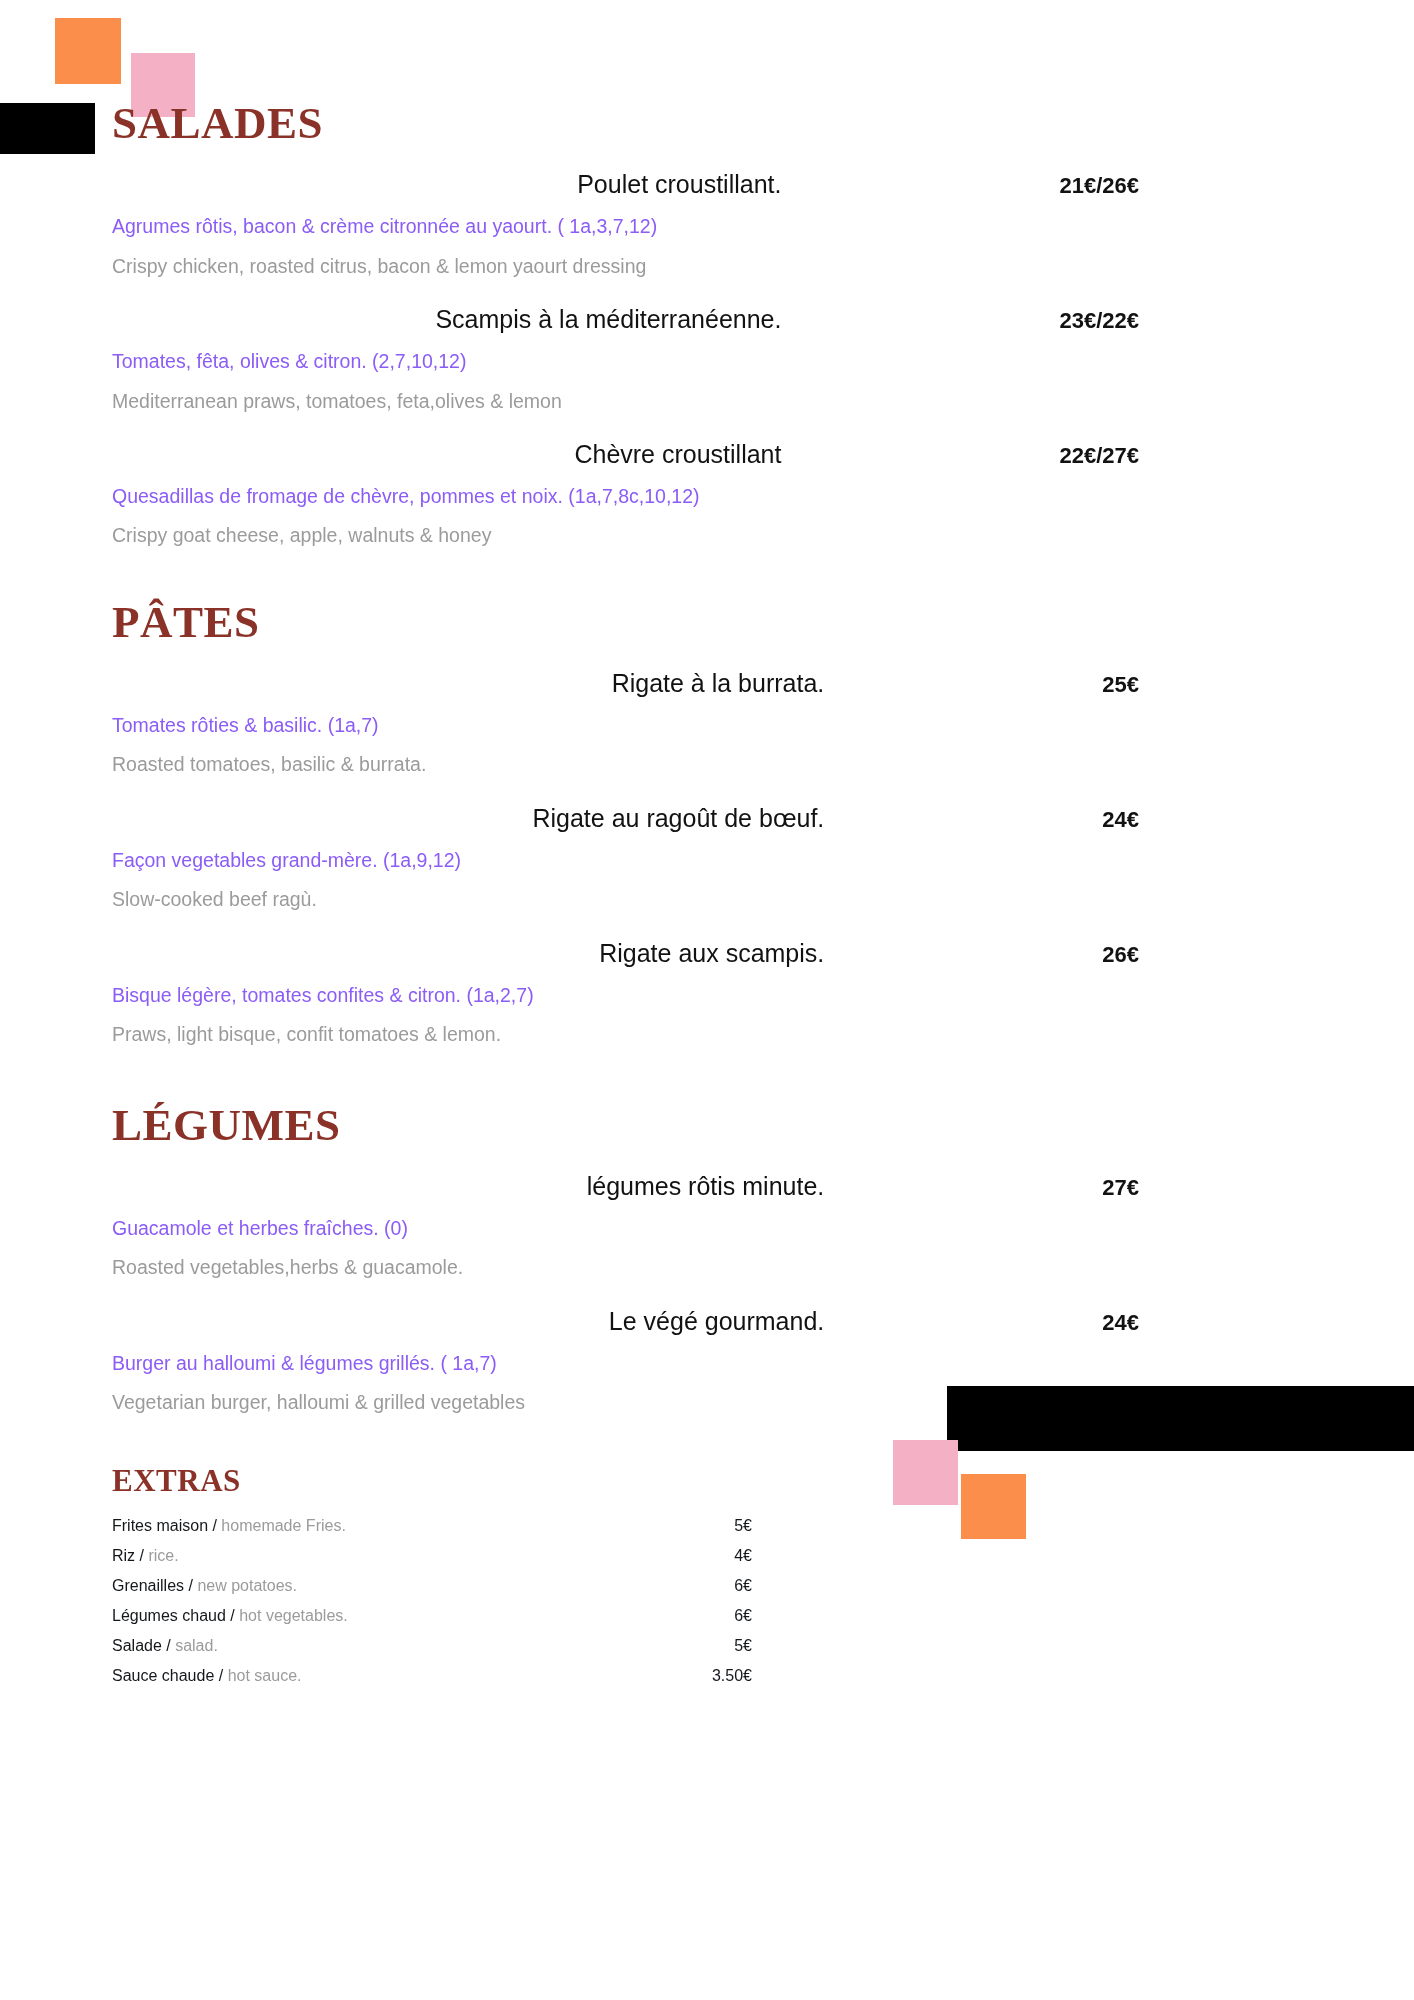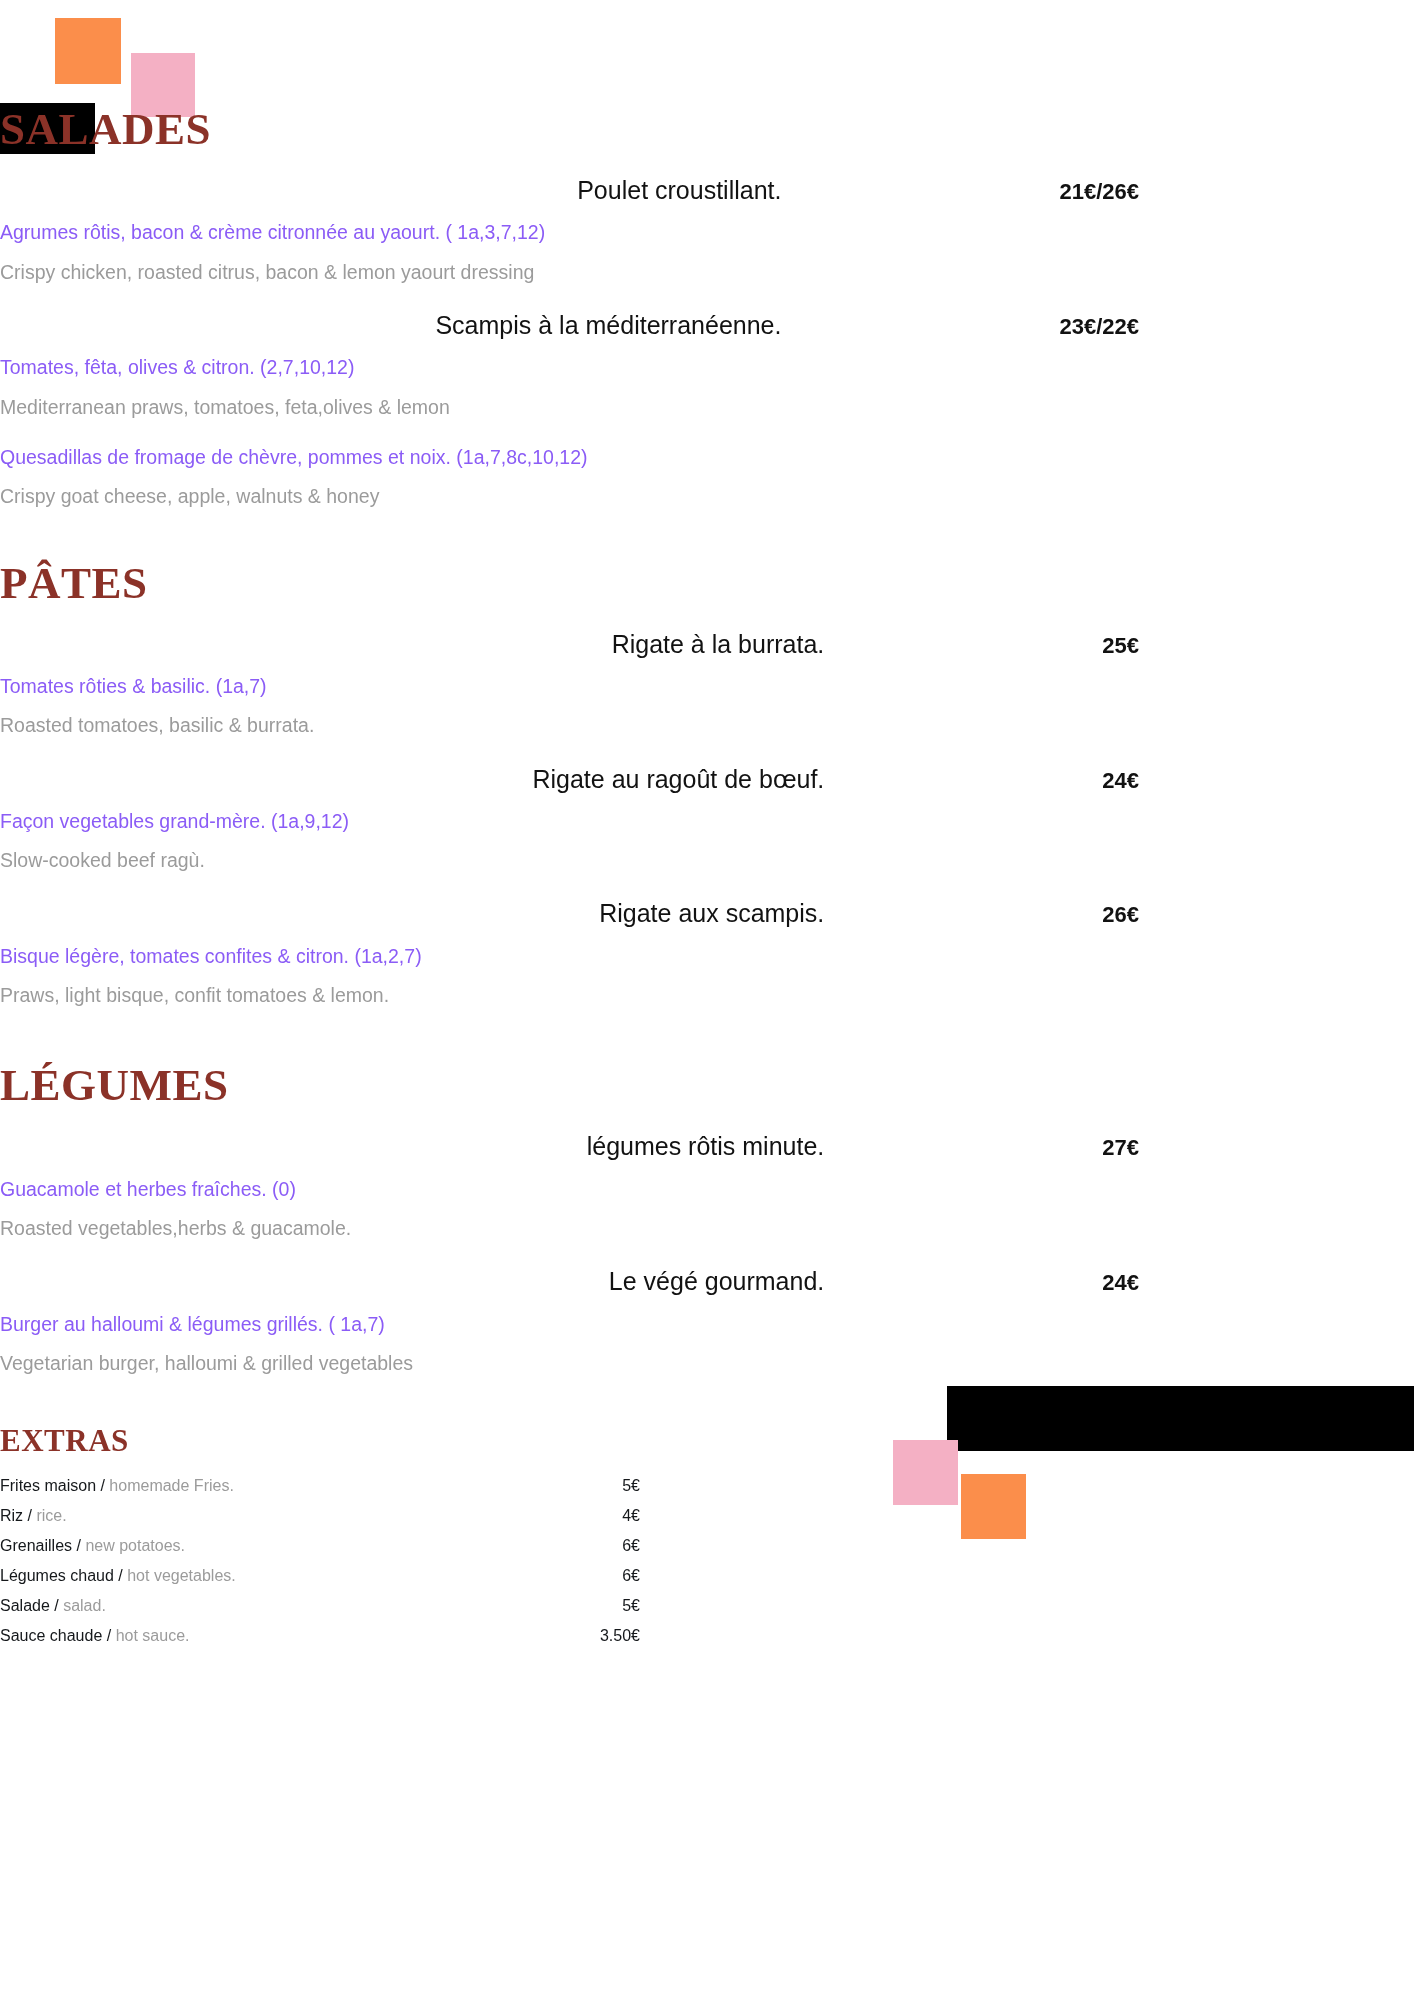--- a/index.html
+++ b/index.html
@@ -43,22 +43,23 @@
   }
   .deco-orange-bottom {
     left: 961px; top: 1474px;
     width: 65px; height: 65px;
     background: #FB8E4B;
   }
 
   
   .menu {
     position: absolute;
-    left: 0; top: 6px;
+    left: 0; top: 0;
     width: 1257px;
+    padding-left: 112px;
     padding-right: 368px;
   }
 
   
   .section-title {
     font-family: "Liberation Serif", serif;
     font-weight: 700;
     color: #8B3228;
     letter-spacing: 0.5px;
     line-height: 1;
@@ -159,20 +160,24 @@
     <div class="dish">
       <div class="dish-head">
         <span class="dish-name">Scampis à la méditerranéenne.</span>
         <span class="dish-price">23€/22€</span>
       </div>
       <div class="dish-fr">Tomates, fêta, olives &amp; citron. (2,7,10,12)</div>
       <div class="dish-en">Mediterranean praws, tomatoes, feta,olives &amp; lemon</div>
     </div>
 
     <div class="dish">
+      <div class="dish-head">
+        <span class="dish-name">Chèvre croustillant</span>
+        <span class="dish-price">22€/27€</span>
+      </div>
       <div class="dish-fr">Quesadillas de fromage de chèvre, pommes et noix. (1a,7,8c,10,12)</div>
       <div class="dish-en">Crispy goat cheese, apple, walnuts &amp; honey</div>
     </div>
   </div>
 
   <h2 id="section-pates" class="section-title lg">PÂTES</h2>
 
   <div class="dish-list">
     <div class="dish">
       <div class="dish-head">

